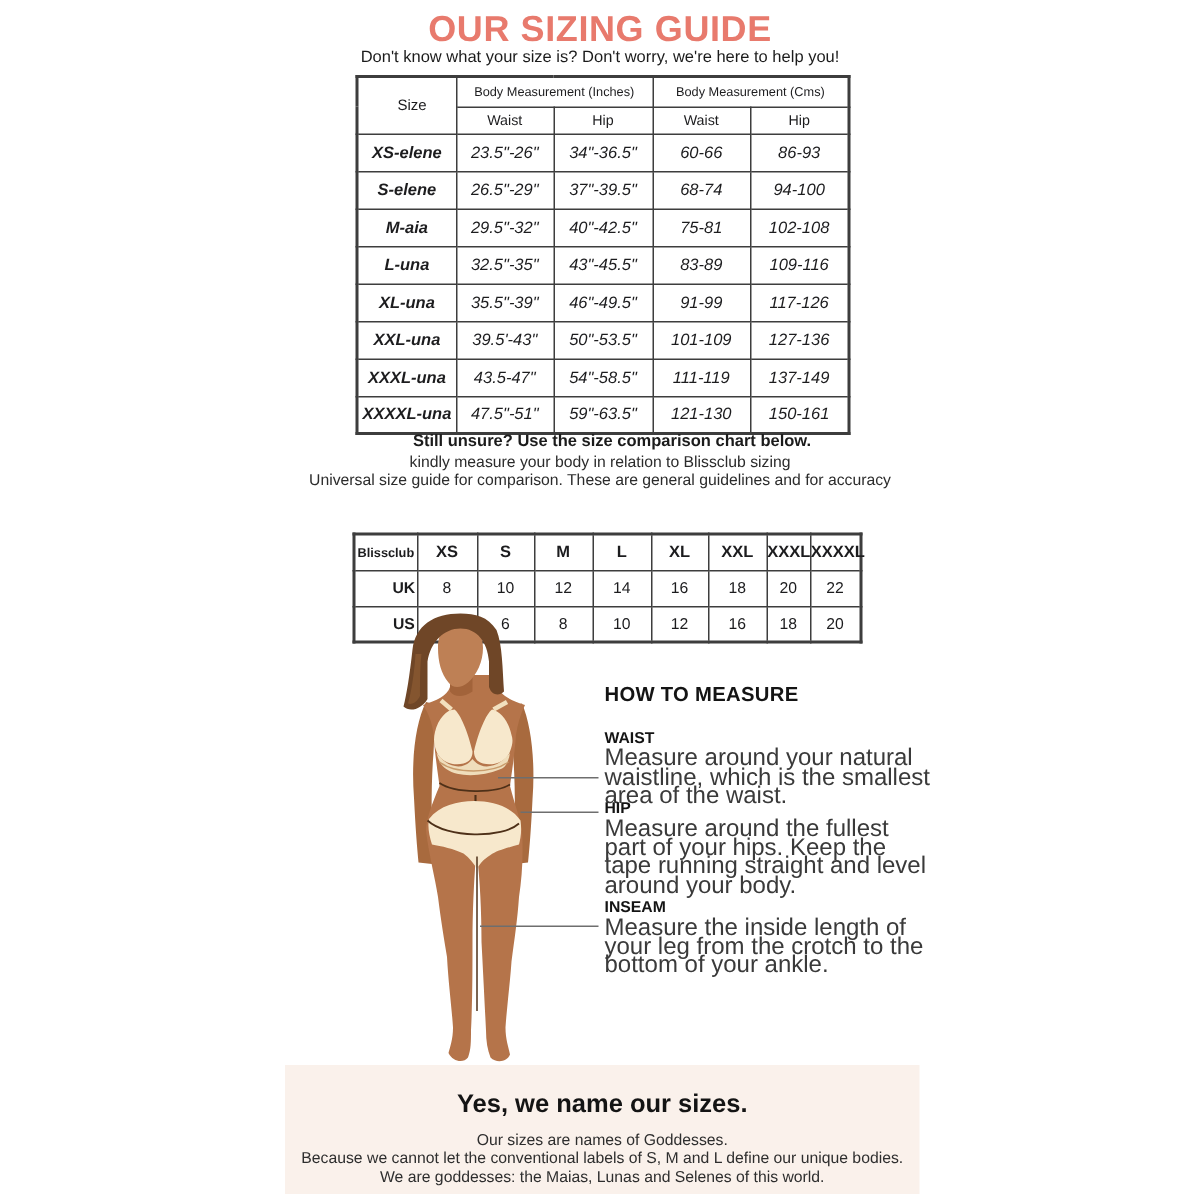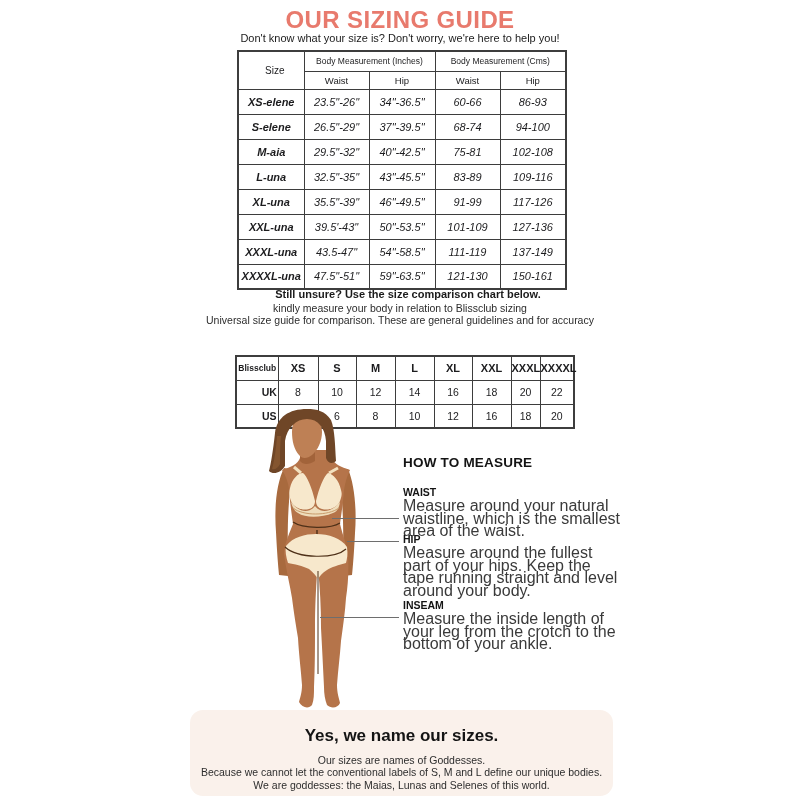--- a/index.html
+++ b/index.html
@@ -54,21 +54,21 @@
   .measure h3 { font-size:13.5px; font-weight:800; letter-spacing:0.2px; color:#141414; }
   .m-item { position:absolute; left:0; width:228px; }
   .m-item .m-label { font-size:10.5px; font-weight:800; color:#141414; margin-bottom:2px; }
   .m-item .m-desc { font-size:16px; color:#3a3a3a; line-height:12.6px; width:218px; }
   .m-item.waist { top:31px; }
   .m-item.hip { top:78px; }
   .m-item.inseam { top:144px; }
 
   .footer {
     position:absolute; left:190px; top:710px; width:423px; height:86px;
-    background:#FAF1EB; text-align:center;border-radius:13px;
+    background:#FAF1EB; text-align:center;
   }
   .footer .f-head { padding-top:16px; font-size:17px; font-weight:800; color:#141414; }
   .footer .f-lines { margin-top:8px; font-size:10.5px; color:#2e2e2e; line-height:12.3px; }
 </style>
 </head>
 <body>
 
 <div class="page">
 
   <div class="title" style="color: rgb(232, 122, 109);">OUR SIZING GUIDE</div>

